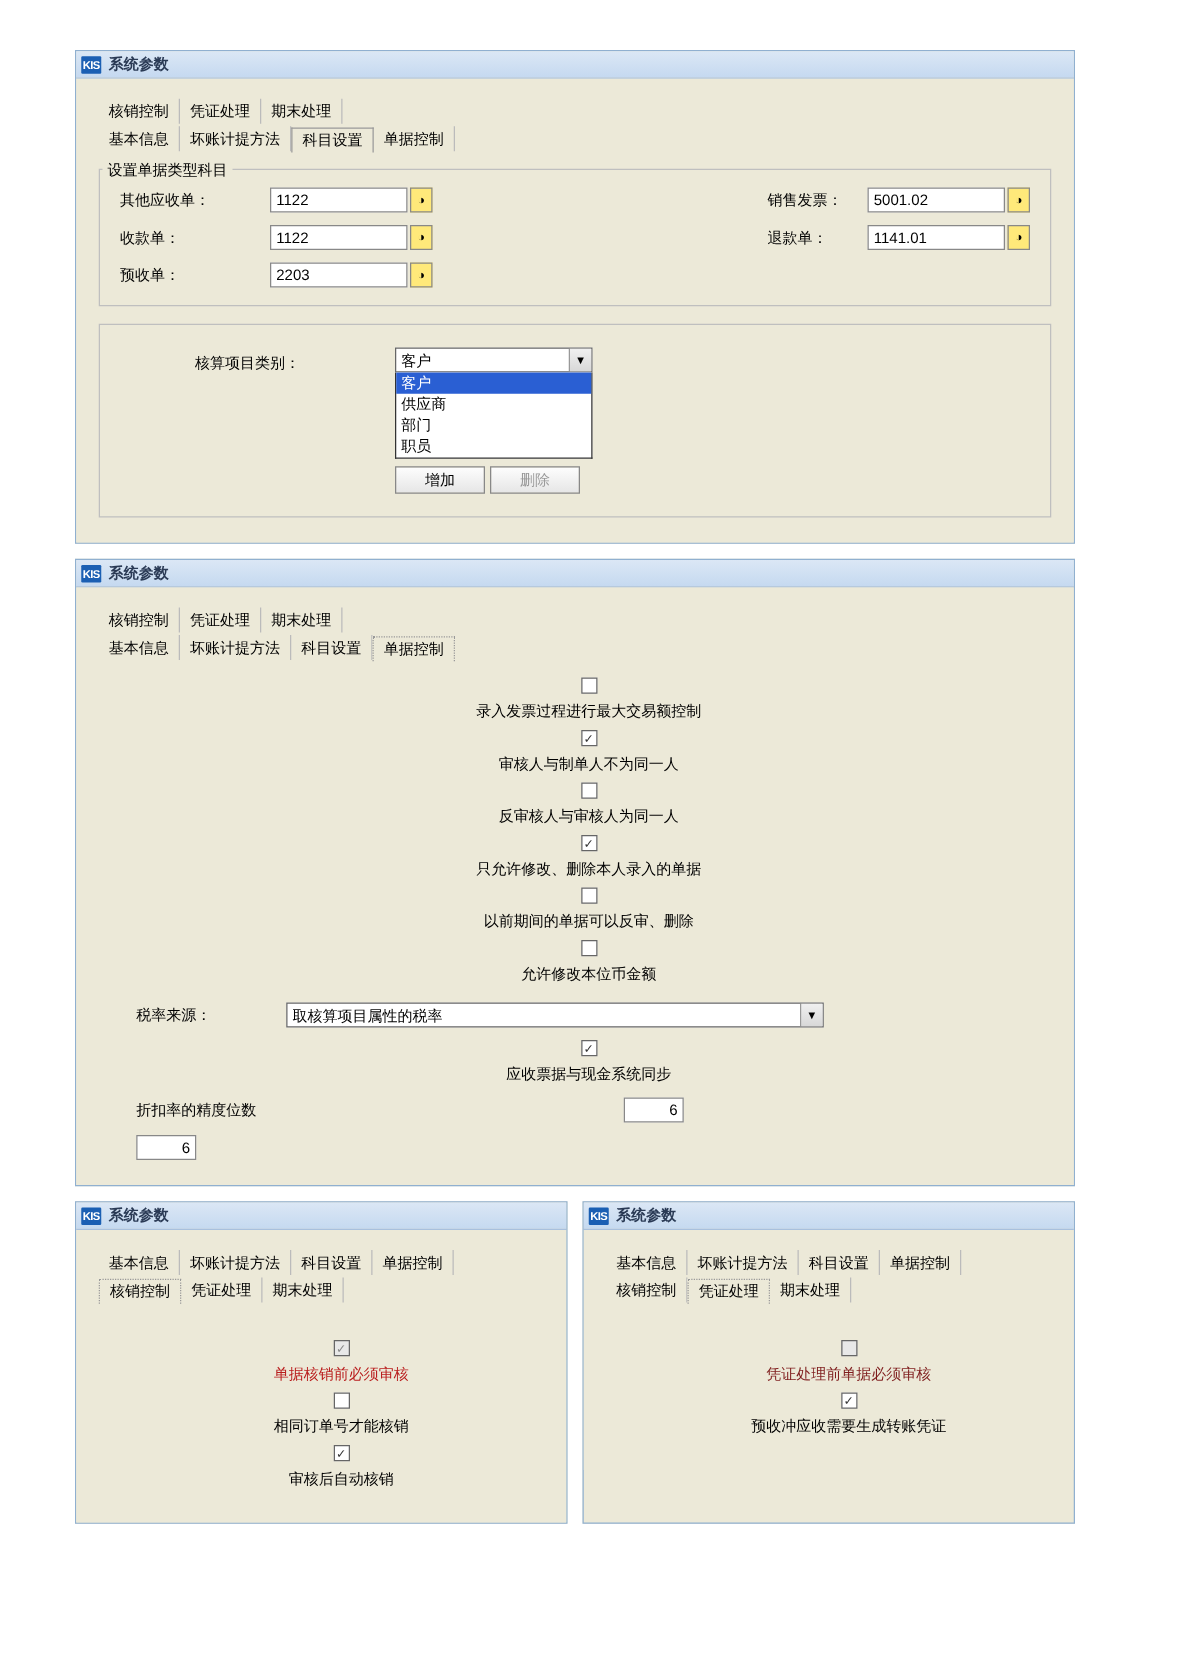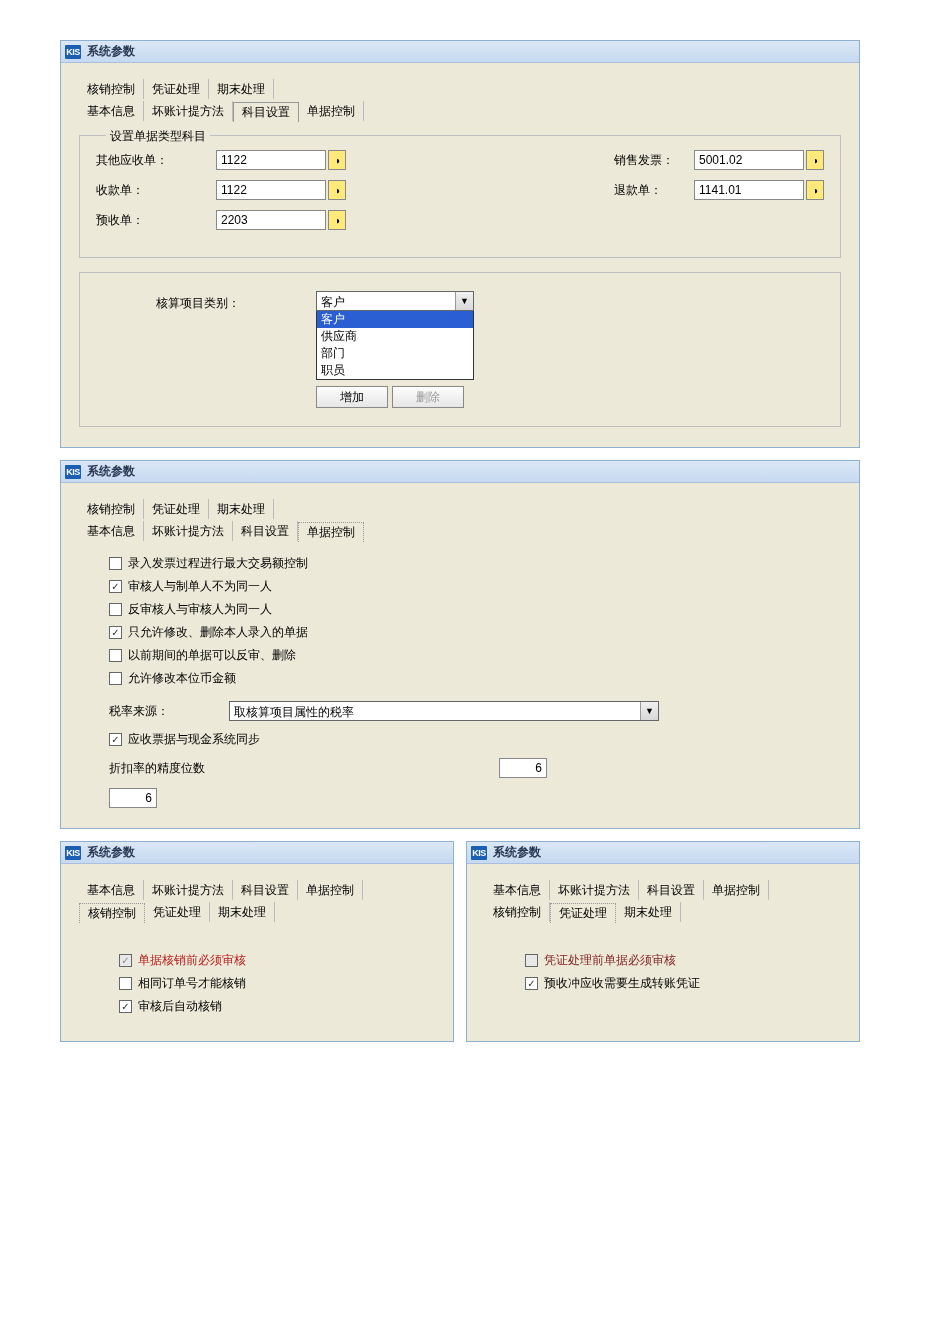--- a/index.html
+++ b/index.html
@@ -63,21 +63,21 @@
   }
   .tab.active.dotted { border-style: dotted; border-bottom: none; }
   .fieldset {
     border: 1px solid #bfbfbf;
     padding: 14px 16px;
     margin-top: 14px;
     position: relative;
   }
   .fieldset .legend {
     position: absolute;
-    top: -8px; left: 26px;
+    top: -8px; left: 2px;
     background: #ece9d8;
     padding: 0 4px;
   }
   .row { display: flex; align-items: center; margin-bottom: 10px; }
   .lbl { width: 120px; }
   .inp {
     width: 110px;
     height: 20px;
     border: 1px solid #888;
     background: #fff;
@@ -135,21 +135,21 @@
   .btn {
     width: 72px;
     height: 22px;
     border: 1px solid #888;
     background: linear-gradient(#fdfdfd,#e6e6e6);
     text-align: center;
     line-height: 20px;
     cursor: pointer;
   }
   .btn.disabled { color: #999; cursor: default; }
-  .chk-row { display: flex; align-items: center; margin-bottom: 6px; gap: 6px; }
+  .chk-row { display: flex; align-items: center; margin-bottom: 6px; gap: 6px; flex-direction: column; }
   .chk {
     width: 13px; height: 13px;
     border: 1px solid #666;
     background: #fff;
     display: inline-flex; align-items: center; justify-content: center;
     font-size: 10px;
     color: #333;
   }
   .chk.disabled { background: #e8e8e8; color: #888; }
   .bottom-two { display: flex; gap: 12px; }
@@ -193,21 +193,21 @@
       <div class="row">
         <span class="lbl">收款单：</span>
         <input class="inp" value="1122" style="">
         <span class="pick">◑</span>
         <div class="pair-right">
           <span class="lbl2">退款单：</span>
           <input class="inp" value="1141.01" style="">
           <span class="pick">◑</span>
         </div>
       </div>
-      <div class="row" style="margin-bottom:13px">
+      <div class="row" style="margin-bottom:0">
         <span class="lbl">预收单：</span>
         <input class="inp" value="2203" style="">
         <span class="pick">◑</span>
       </div>
     </div>
 
     <div class="box2">
       <div class="row" style="margin-bottom:0; align-items:flex-start;">
         <span style="width:60px"></span>
         <span class="lbl" style="width:160px; padding-top:4px;">核算项目类别：</span>

